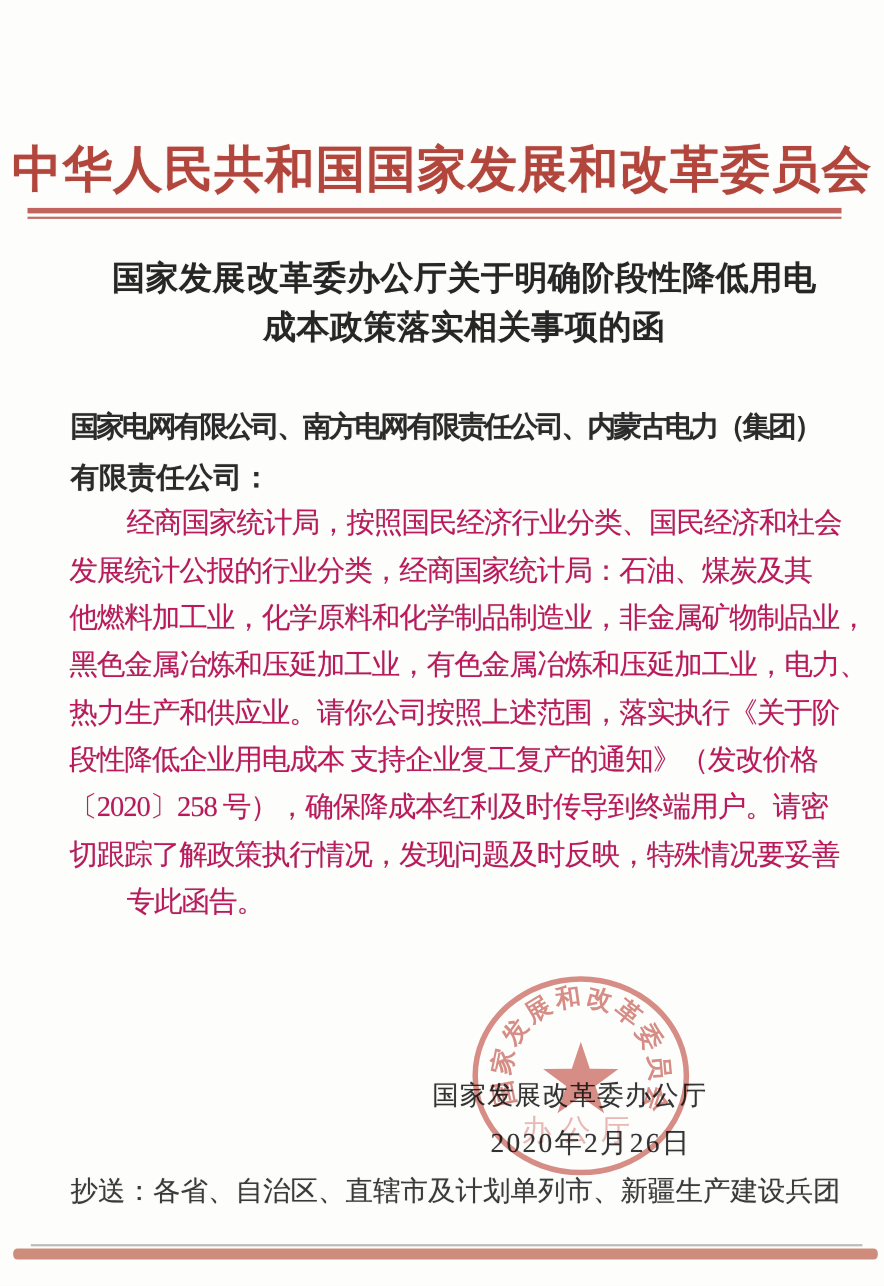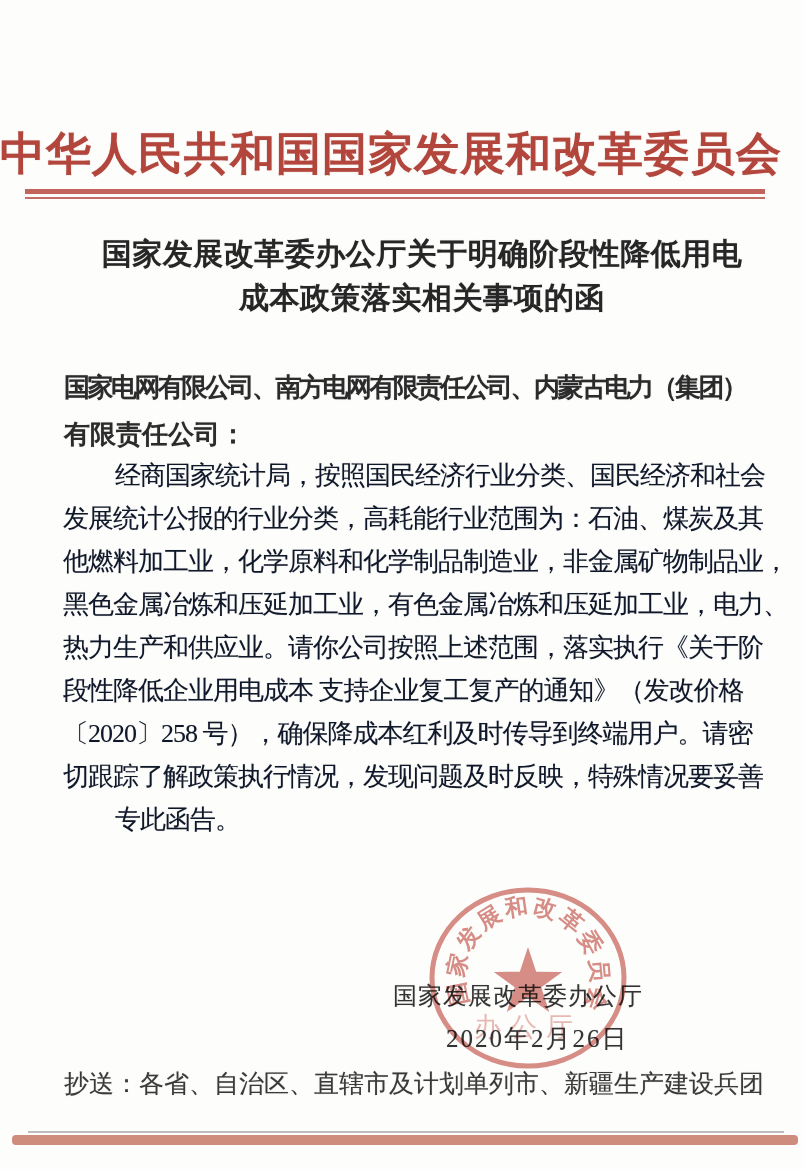--- a/index.html
+++ b/index.html
@@ -10,20 +10,21 @@
     background:#fdfdfc;
     overflow:hidden;
     font-family:"Liberation Serif","DejaVu Serif",serif;
     color:#383838;
   }
   .scan-text{ text-shadow:0 0 1px rgba(60,60,60,.35); }
 
   
   .agency-header{
     position:absolute;top:124px;left:0;width:100%;
+    text-align:center;
     font-size:45px;font-weight:bold;
     letter-spacing:1px;
     color:#b2463c;
     text-shadow:0 0 1px rgba(178,70,60,.5);
     white-space:nowrap;
   }
   
   .red-rule{position:absolute;top:189px;left:25px;width:740px;}
   .red-rule .thick{height:5px;background:#b5493f;opacity:.85;}
   .red-rule .gap{height:3px;}
@@ -45,21 +46,21 @@
     font-size:26px;font-weight:bold;line-height:47px;
     color:#2b2b2b;white-space:nowrap;
   }
   .addressee .squeeze{letter-spacing:-2.5px;}
 
   
   .body-block{
     position:absolute;top:454px;left:63px;width:690px;
     font-size:26px;line-height:43px;
     letter-spacing:-1px;
-    color:#0f172a;white-space:nowrap;
+    color:#be185d;white-space:nowrap;
   }
   .indent{text-indent:2em;}
 
   
   .signature{
     position:absolute;top:980px;left:393px;
     font-size:24px;color:#333;letter-spacing:1px;white-space:nowrap;
   }
   .date{
     position:absolute;top:1022px;left:446px;
@@ -106,21 +107,21 @@
     <div>成本政策落实相关事项的函</div>
   </div>
 
   <div class="addressee scan-text">
     <div class="squeeze">国家电网有限公司、南方电网有限责任公司、内蒙古电力（集团）</div>
     <div>有限责任公司：</div>
   </div>
 
   <div class="body-block scan-text">
     <div class="indent">经商国家统计局，按照国民经济行业分类、国民经济和社会</div>
-    <div>发展统计公报的行业分类，高耗能行业范围为：石油、煤炭及其</div>
+    <div>发展统计公报的行业分类，经商国家统计局：石油、煤炭及其</div>
     <div>他燃料加工业，化学原料和化学制品制造业，非金属矿物制品业，</div>
     <div>黑色金属冶炼和压延加工业，有色金属冶炼和压延加工业，电力、</div>
     <div>热力生产和供应业。请你公司按照上述范围，落实执行《关于阶</div>
     <div>段性降低企业用电成本 支持企业复工复产的通知》（发改价格</div>
     <div>〔2020〕258 号），确保降成本红利及时传导到终端用户。请密</div>
     <div>切跟踪了解政策执行情况，发现问题及时反映，特殊情况要妥善</div>
     <div class="indent">专此函告。</div>
   </div>
 
   <div class="signature scan-text">国家发展改革委办公厅</div>

